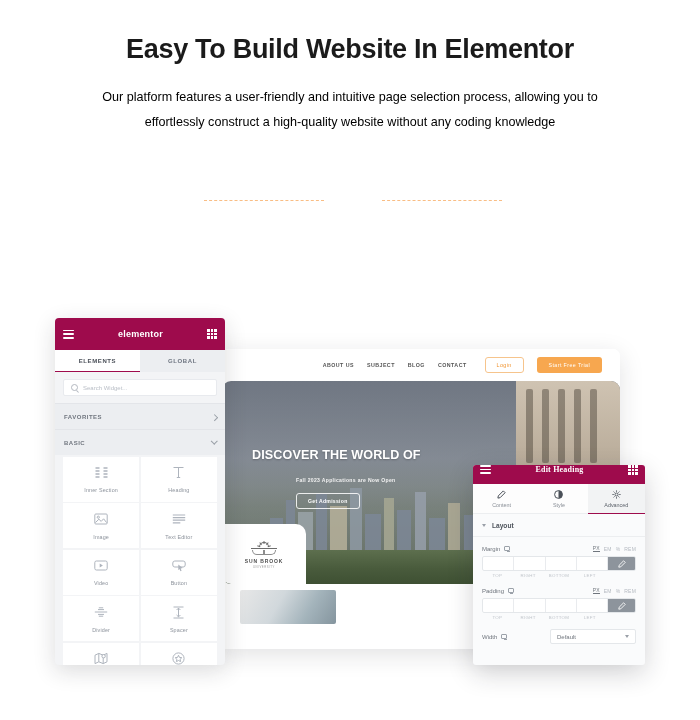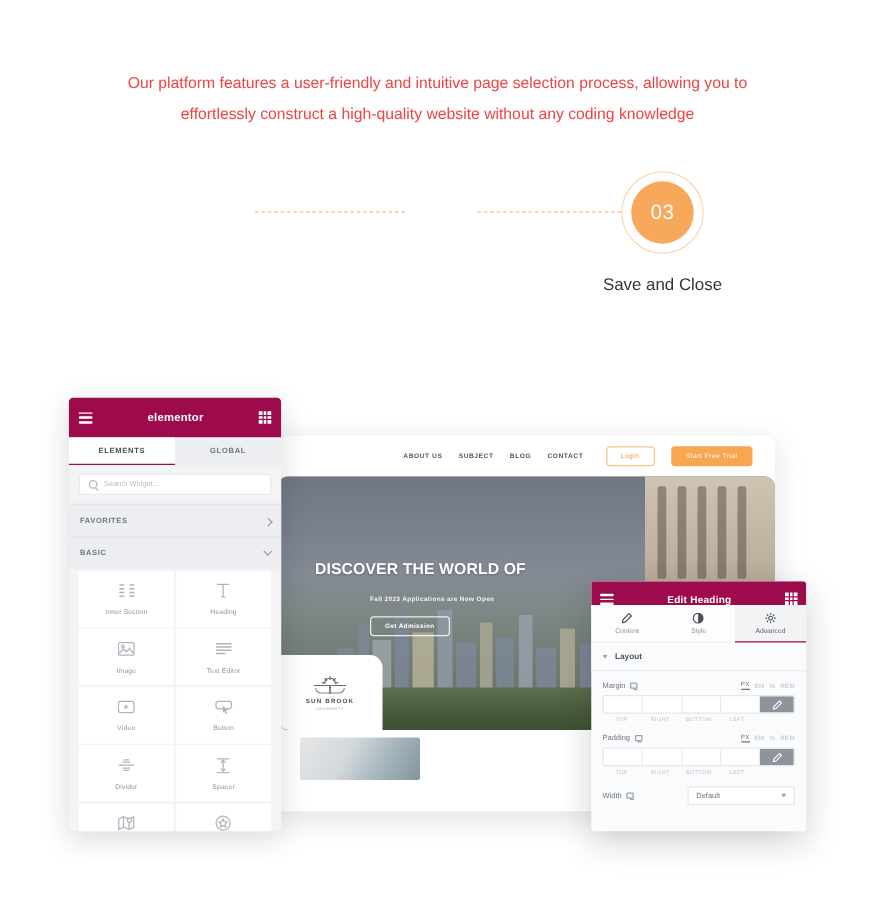--- a/index.html
+++ b/index.html
@@ -18,21 +18,21 @@
     font-size: 27px;
     font-weight: 700;
     letter-spacing: -0.3px;
     color: #1b1b1b;
   }
   .page-sub {
     margin: 20px auto 0;
     width: 500px;
     font-size: 12.6px;
     line-height: 1.95;
-    color: #ef4444;
+    color: #000000;
     font-weight: 400;
   }
 
   
   .steps {
     position: relative;
     margin-top: 34px;
     height: 110px;
   }
   .step {
@@ -269,22 +269,22 @@
   .wname { font-size: 5.4px; color: #8d939c; letter-spacing: .15px; }
 
   
   .edpanel {
     position: absolute; left: 473px; top: 160px; width: 172px; height: 200px;
     background: #fafbfc; border-radius: 3px;
     box-shadow: 0 8px 26px rgba(30,30,40,0.20);
     overflow: hidden; z-index: 9;
   }
   .ed-top {
-    height: 19px; background: #9e0b4c; display: flex; align-items: flex-end;
-    justify-content: space-between; padding: 0 7px;
+    height: 19px; background: #9e0b4c; display: flex; align-items: flex-start;
+    justify-content: space-between; padding: 0 7px; font-family: Liberation Serif, serif;
   }
   .ed-title { color: #fff; font-size: 8px; font-weight: 700; letter-spacing: .2px; }
   .ed-tabs { display: flex; height: 30px; background: #fdfdfd; border-bottom: 1px solid #eceef0; }
   .ed-tab {
     flex: 1; display: flex; flex-direction: column; align-items: center; justify-content: center; gap: 3px;
     font-size: 5.4px; color: #888e96; border-bottom: 1.6px solid transparent; margin-bottom: -1px;
   }
   .ed-tab.active { background: #f2f3f4; border-bottom-color: #9e0b4c; color: #5d636b; }
   .tico { width: 9px; height: 9px; display: flex; align-items: center; justify-content: center; color: #4b5159; }
 
@@ -313,35 +313,30 @@
     display: flex; align-items: center; justify-content: space-between; padding: 0 6px;
     font-size: 6px; color: #6f757d;
   }
   .caret { width: 0; height: 0; border-left: 2.6px solid transparent; border-right: 2.6px solid transparent; border-top: 3.2px solid #9aa0a8; }
   svg { display: block; }
 </style>
 </head>
 <body>
 
 <div class="head-wrap">
+  <div class="page-title">Easy To Build Website In Elementor</div>
   <div class="page-sub">Our platform features a user-friendly and intuitive page selection process, allowing you to effortlessly construct a high-quality website without any coding knowledge</div>
 </div>
 
 <div class="steps">
   <div class="connector c1"></div>
   <div class="connector c2"></div>
 
 
 
-  <div class="step s3">
-    <div class="ring">
-      <div class="disc">03</div>
-    </div>
-    <div class="step-label">Save and Close</div>
-  </div>
 </div>
 
 <div class="stage">
 
   <div class="site">
     <div class="site-nav">
       <span class="nav-link">ABOUT US</span>
       <span class="nav-link">SUBJECT</span>
       <span class="nav-link">BLOG</span>
       <span class="nav-link">CONTACT</span>

